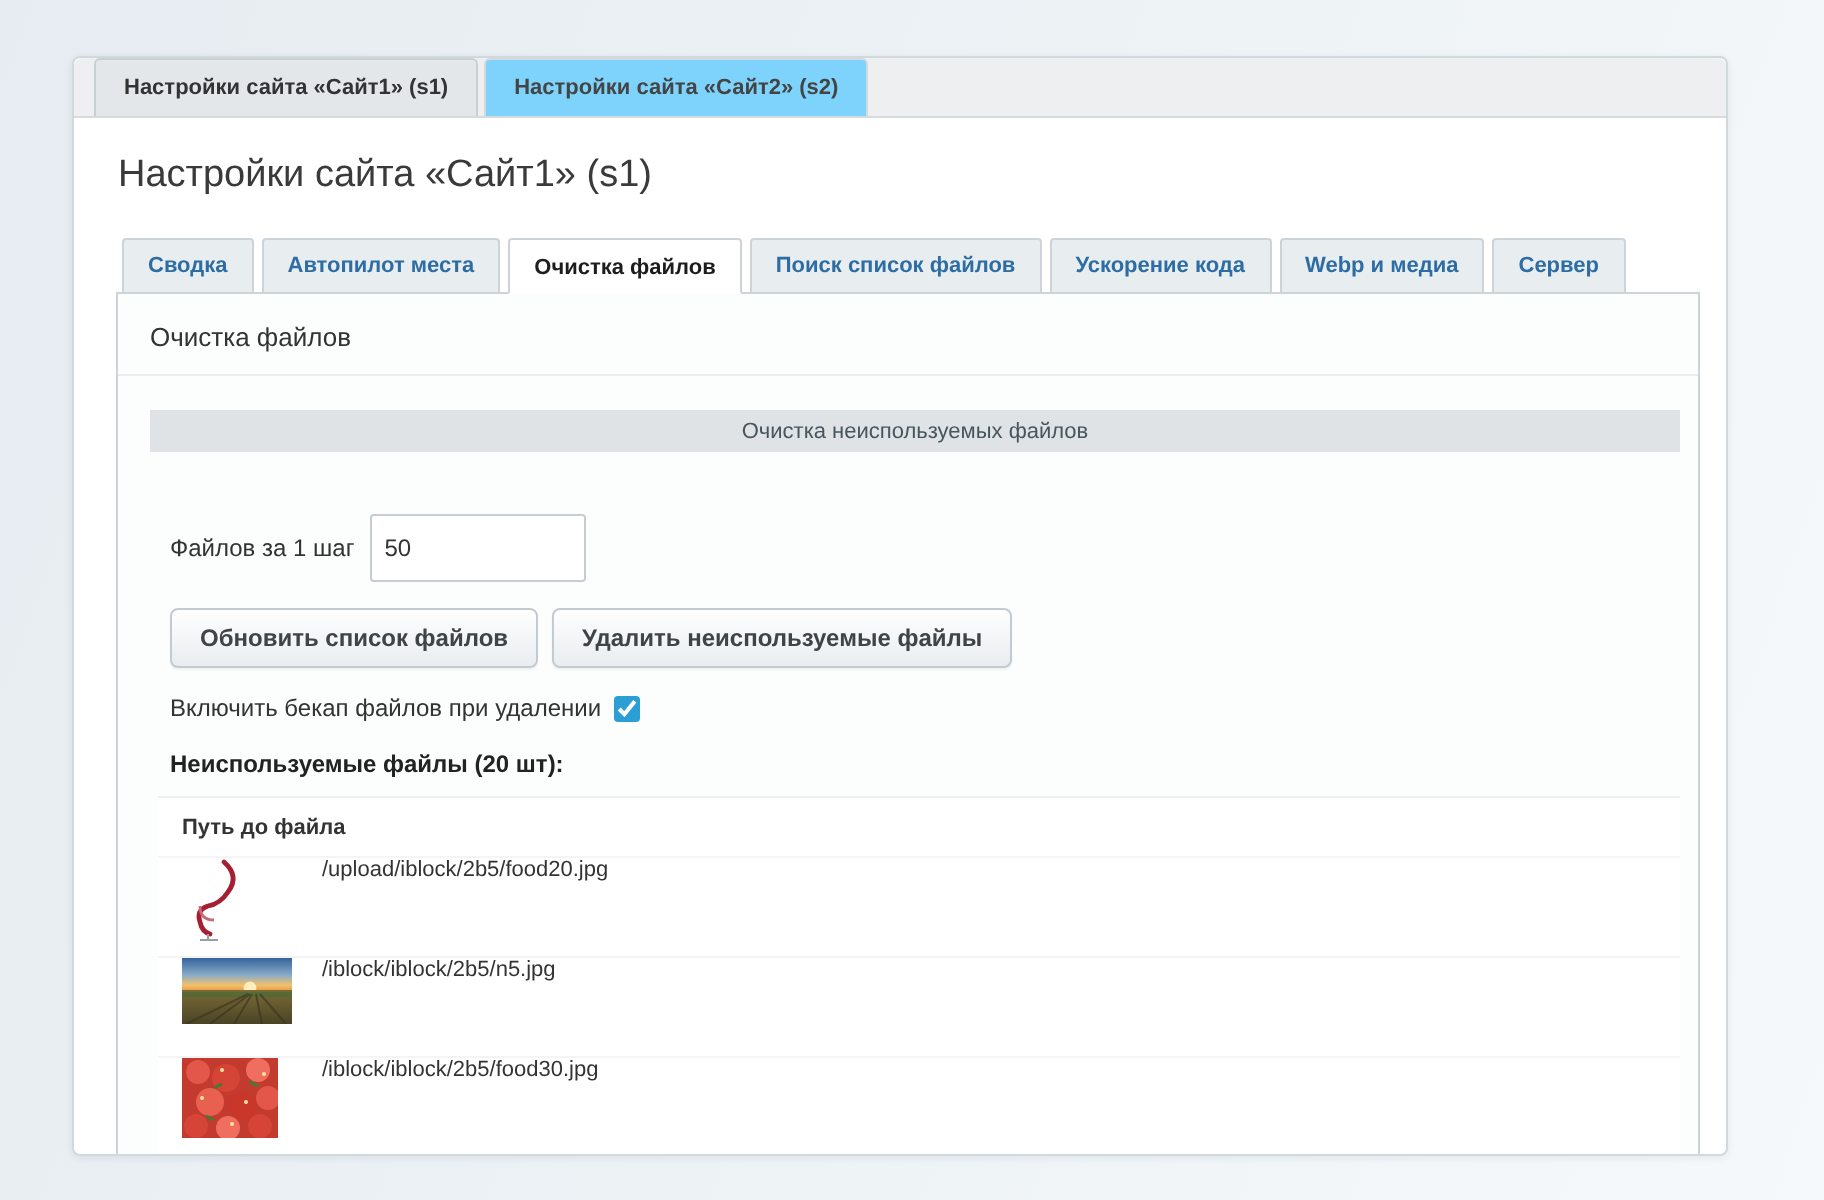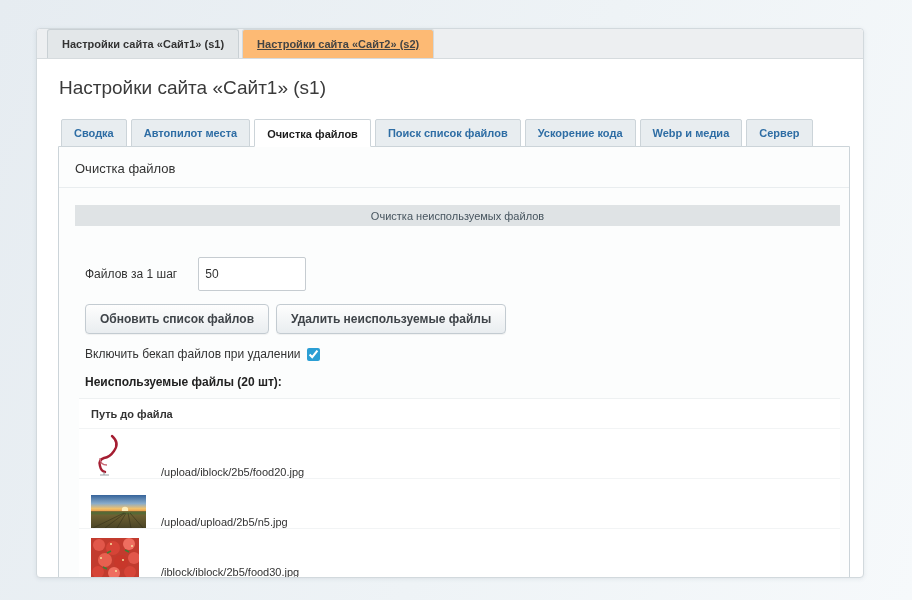--- a/index.html
+++ b/index.html
@@ -35,21 +35,21 @@
     font-weight: bold;
     padding: 8px 14px 8px;
     border: 1px solid #c9d0d4;
     border-bottom: none;
     border-radius: 3px 3px 0 0;
     margin-right: 3px;
     cursor: default;
     white-space: nowrap;
   }
   .wtab.active { background: #e3e7e9; color: #333; }
-  .wtab.inactive { background: #fdba74; color: #444; border-color: #d3d9dc; text-decoration: underline; }
+  .wtab.inactive { background: #7dd3fc; color: #444; border-color: #d3d9dc; }
   
   .page-header { padding: 18px 22px 13px; }
   .page-title { font-size: 19px; font-weight: normal; color: #3a3a3a; }
   
   .inner { margin: 6px 13px 0 21px; }
   .tabstrip { display: flex; padding-left: 3px; position: relative; z-index: 2; }
   .tab {
     font-size: 11px;
     font-weight: bold;
     color: #2e6da4;
@@ -84,21 +84,21 @@
   .section-bar {
     margin: 17px 9px 0 16px;
     background: #dfe3e5;
     padding: 5px 0 4px;
     text-align: center;
     font-size: 11px;
     font-weight: normal;
     color: #47555f;
   }
   .form-zone { margin-left: 26px; margin-top: 31px; }
-  .field-row { display: flex; align-items: center; font-size: 12px; color: #333; gap: 13px; }
+  .field-row { display: flex; align-items: center; font-size: 12px; color: #333; }
   .field-row label { margin-right: 8px; }
   .field-row input[type="text"] {
     width: 108px; height: 21px;
     border: 1px solid #c6ccd1;
     border-radius: 2px;
     padding: 16px 6px;
     font-size: 12px;
     font-family: "Liberation Sans", sans-serif;
     color: #333;
     background: #fff;
@@ -126,21 +126,21 @@
     border-top: 1px solid #eef1f2;
   }
   .files-head {
     font-size: 11px;
     font-weight: bold;
     color: #333;
     padding: 9px 12px 8px;
   }
   .file-row {
     display: flex;
-    align-items: flex-end;
+    align-items: flex-start;
     height: 50px;
     border-top: 1px solid #f2f4f5;
   }
   .thumb-cell { width: 82px; padding-left: 12px; display: flex; align-items: center; }
   .path-cell { font-size: 11px; color: #333; }
   .thumb { display: block; }
 </style>
 </head>
 <body>
 
@@ -222,21 +222,21 @@
                   <stop offset="1" stop-color="#4a4426"></stop>
                 </linearGradient>
               </defs>
               <rect width="55" height="17" fill="url(#sky)"></rect>
               <circle cx="34" cy="15" r="3.2" fill="#ffeebb"></circle>
               <rect y="16" width="55" height="17" fill="url(#gnd)"></rect>
               <path d="M0 17 h55 v2.5 h-55 z" fill="#4d6b35" opacity="0.75"></path>
               <path d="M2 33 L33 18 M14 33 L34 18 M26 33 L35 18 M40 33 L37 18 M52 33 L39 18" stroke="#33301a" stroke-width="1" opacity="0.55" fill="none"></path>
             </svg>
           </div>
-          <div class="path-cell">/upload/upload/2b5/n5.jpg</div>
+          <div class="path-cell">/iblock/iblock/2b5/n5.jpg</div>
         </div>
 
         <div class="file-row">
           <div class="thumb-cell">
             <svg class="thumb" width="48" height="40" viewBox="0 0 48 40">
               <rect width="48" height="40" fill="#c23b2e"></rect>
               <circle cx="8" cy="7" r="6" fill="#e2574a"></circle>
               <circle cx="22" cy="10" r="7" fill="#d64437"></circle>
               <circle cx="38" cy="6" r="6" fill="#ef6e5f"></circle>
               <circle cx="14" cy="22" r="7" fill="#e8604f"></circle>

